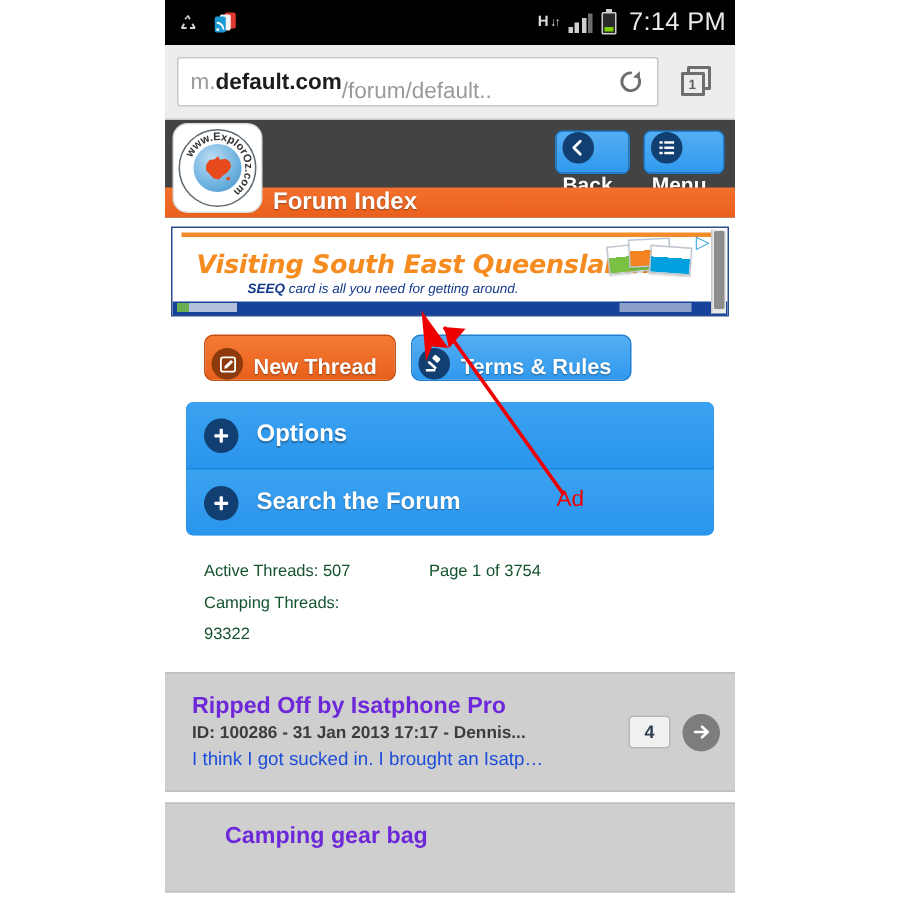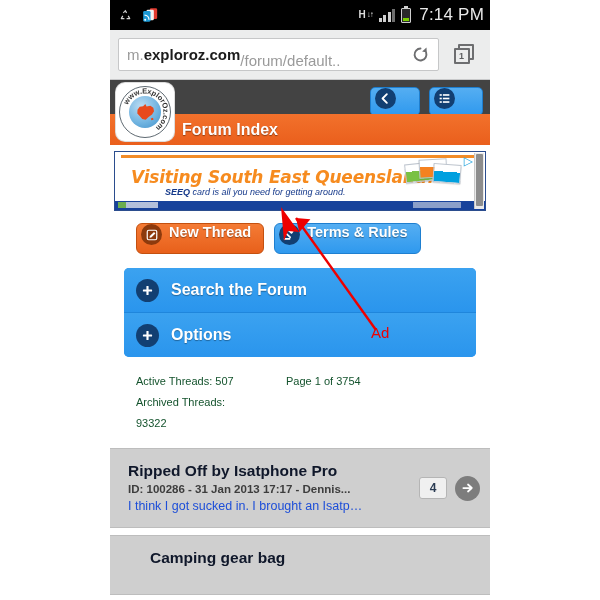--- a/index.html
+++ b/index.html
@@ -80,21 +80,21 @@
     height:29px;border-radius:5px;background:linear-gradient(#55aef2,#2f99ee);
     border:1px solid #1e7fd0;display:flex;gap:6px;
     padding:0 11px 0 4px;box-sizing:border-box;
     color:#ffffff;font-size:14px;font-weight:bold;
     text-shadow:0 1px 1px rgba(0,0,0,.35);
     flex-direction:column;
   }
   .circ{width:21px;height:21px;border-radius:50%;background:#123f72;
     display:flex;align-items:center;justify-content:center;flex:0 0 auto;}
   .pagetitle{
-    position:absolute;left:0;bottom:0;width:100%;height:31px;
+    position:absolute;left:0;bottom:0;width:100%;height:20px;
     background:linear-gradient(#f2712c,#ea5f1c);
     display:flex;align-items:center;
   }
   .pagetitle .txt{
     margin-left:72px;color:#ffffff;font-size:16px;font-weight:bold;
     text-shadow:0 1px 1px rgba(0,0,0,.4);
   }
 
   
   .adwrap{
@@ -124,21 +124,21 @@
   .ad-foot{position:absolute;left:0;bottom:0;width:100%;height:9px;background:#17429b;}
   .ad-foot .lf{position:absolute;left:3px;top:1px;width:40px;height:6px;background:linear-gradient(90deg,#7ac143 0 8px,#cfd6e6 8px);opacity:.85;}
   .ad-foot .rt{position:absolute;right:24px;top:1px;width:48px;height:6px;background:#a9b6d5;opacity:.8;}
   .ad-scroll{position:absolute;right:1px;top:1px;bottom:1px;width:9px;background:#e9e9e9;border-left:1px solid #c9c9c9;}
   .ad-scroll b{position:absolute;left:1px;top:1px;width:7px;height:52px;background:#8d8d8d;border-radius:1px;display:block;}
   .ad-arrow{position:absolute;right:12px;top:2px;color:#27a5dd;font-size:12px;font-weight:bold;}
 
   
   .actions{display:flex;gap:10px;padding:12px 0 0 26px;}
   .abtn{
-    height:31px;border-radius:6px;display:flex;align-items:flex-start;gap:7px;
+    height:31px;border-radius:6px;display:flex;align-items:flex-end;gap:7px;
     padding:0 12px 0 4px;box-sizing:border-box;color:#fff;font-size:14.5px;font-weight:bold;
     text-shadow:0 1px 1px rgba(0,0,0,.4);
   }
   .abtn.orange{background:linear-gradient(#f47b35,#e8601b);border:1px solid #c4500f;}
   .abtn.orange .circ{background:#8d3a0d;}
   .abtn.blue{background:linear-gradient(#55aef2,#2f99ee);border:1px solid #1e7fd0;}
 
   
   .accordion{margin:14px 14px 0 14px;border-radius:5px;overflow:hidden;background:#2f99ee;}
   .acc-row{
@@ -155,21 +155,21 @@
   .stats .col2{line-height:21px;}
 
   
   .threads{margin-top:14px;}
   .thread{
     background:#cfcfcf;border-top:1px solid #bdbdbd;border-bottom:1px solid #bdbdbd;
     display:flex;align-items:center;padding:12px 10px 12px 18px;box-sizing:border-box;
   }
   .thread + .thread{margin-top:7px;padding-left:40px;}
   .th-main{flex:1;min-width:0;}
-  .th-title{font-size:15.5px;font-weight:bold;color:#0f172a;line-height:20px;}
+  .th-title{font-size:15.5px;font-weight:bold;color:#6d28d9;line-height:20px;}
   .th-meta{font-size:11.5px;font-weight:bold;color:#3d3d3d;line-height:17px;white-space:nowrap;overflow:hidden;}
   .th-snip{font-size:12.5px;color:#1d4ed8;line-height:17px;white-space:nowrap;overflow:hidden;}
   .th-side{display:flex;align-items:center;gap:8px;margin-left:8px;flex:0 0 auto;}
   .count-badge{
     min-width:18px;height:20px;padding:0 4px;background:#f0f0f0;border:1px solid #b5b5b5;border-radius:3px;
     display:flex;align-items:center;justify-content:center;font-size:12px;font-weight:bold;color:#2a3b52;
   }
   .go-btn{width:25px;height:25px;border-radius:50%;background:#7d7d7d;display:flex;align-items:center;justify-content:center;}
 
   
@@ -216,21 +216,21 @@
             <i></i>
           </div>
         <div class="battery"></div>
         <div class="clock">7:14 PM</div>
       </div>
     </div>
 
     <div class="urlbar">
       <div class="urlfield" title="Search or type URL">
         <span class="host-pre">m.</span>
-          <span class="host">exploroz.com</span>
+          <span class="host">default.com</span>
           <span class="path">/forum/default..</span>
         <svg class="reload-icon" viewBox="0 0 24 24">
           <path d="M12 4.5a7.5 7.5 0 1 0 7.1 5.1" fill="none" stroke="#6d6e70" stroke-width="2.4" stroke-linecap="round"></path>
           <path d="M19.6 3.2 19.9 9.6 14 8.3Z" fill="#6d6e70"></path>
         </svg>
       </div>
       <div class="tabbtn">
         <div class="tabicon">
           <div class="back"></div>
           <div class="front">1</div>
@@ -340,39 +340,39 @@
     <div class="accordion">
       <div class="acc-row">
         <span class="circ">
           <svg width="13" height="13" viewBox="0 0 24 24">
               <g fill="#ffffff">
                 <rect x="10" y="3.5" width="4" height="17" rx="1"></rect>
                 <rect x="3.5" y="10" width="17" height="4" rx="1"></rect>
               </g>
             </svg>
         </span>
-        <span>Search the Forum</span>
+        <span>Options</span>
       </div>
       <div class="acc-row">
         <span class="circ">
           <svg width="13" height="13" viewBox="0 0 24 24">
               <g fill="#ffffff">
                 <rect x="10" y="3.5" width="4" height="17" rx="1"></rect>
                 <rect x="3.5" y="10" width="17" height="4" rx="1"></rect>
               </g>
             </svg>
         </span>
-        <span>Options</span>
+        <span>Search the Forum</span>
       </div>
     </div>
 
     <div class="stats">
       <div class="col1">
         <div>Active Threads: 507</div>
-        <div>Archived Threads:</div>
+        <div>Camping Threads:</div>
         <div>93322</div>
       </div>
       <div class="col2">Page 1 of 3754</div>
     </div>
 
     <div class="threads">
 
       <div class="thread">
         <div class="th-main">
           <div class="th-title">Ripped Off by Isatphone Pro</div>

